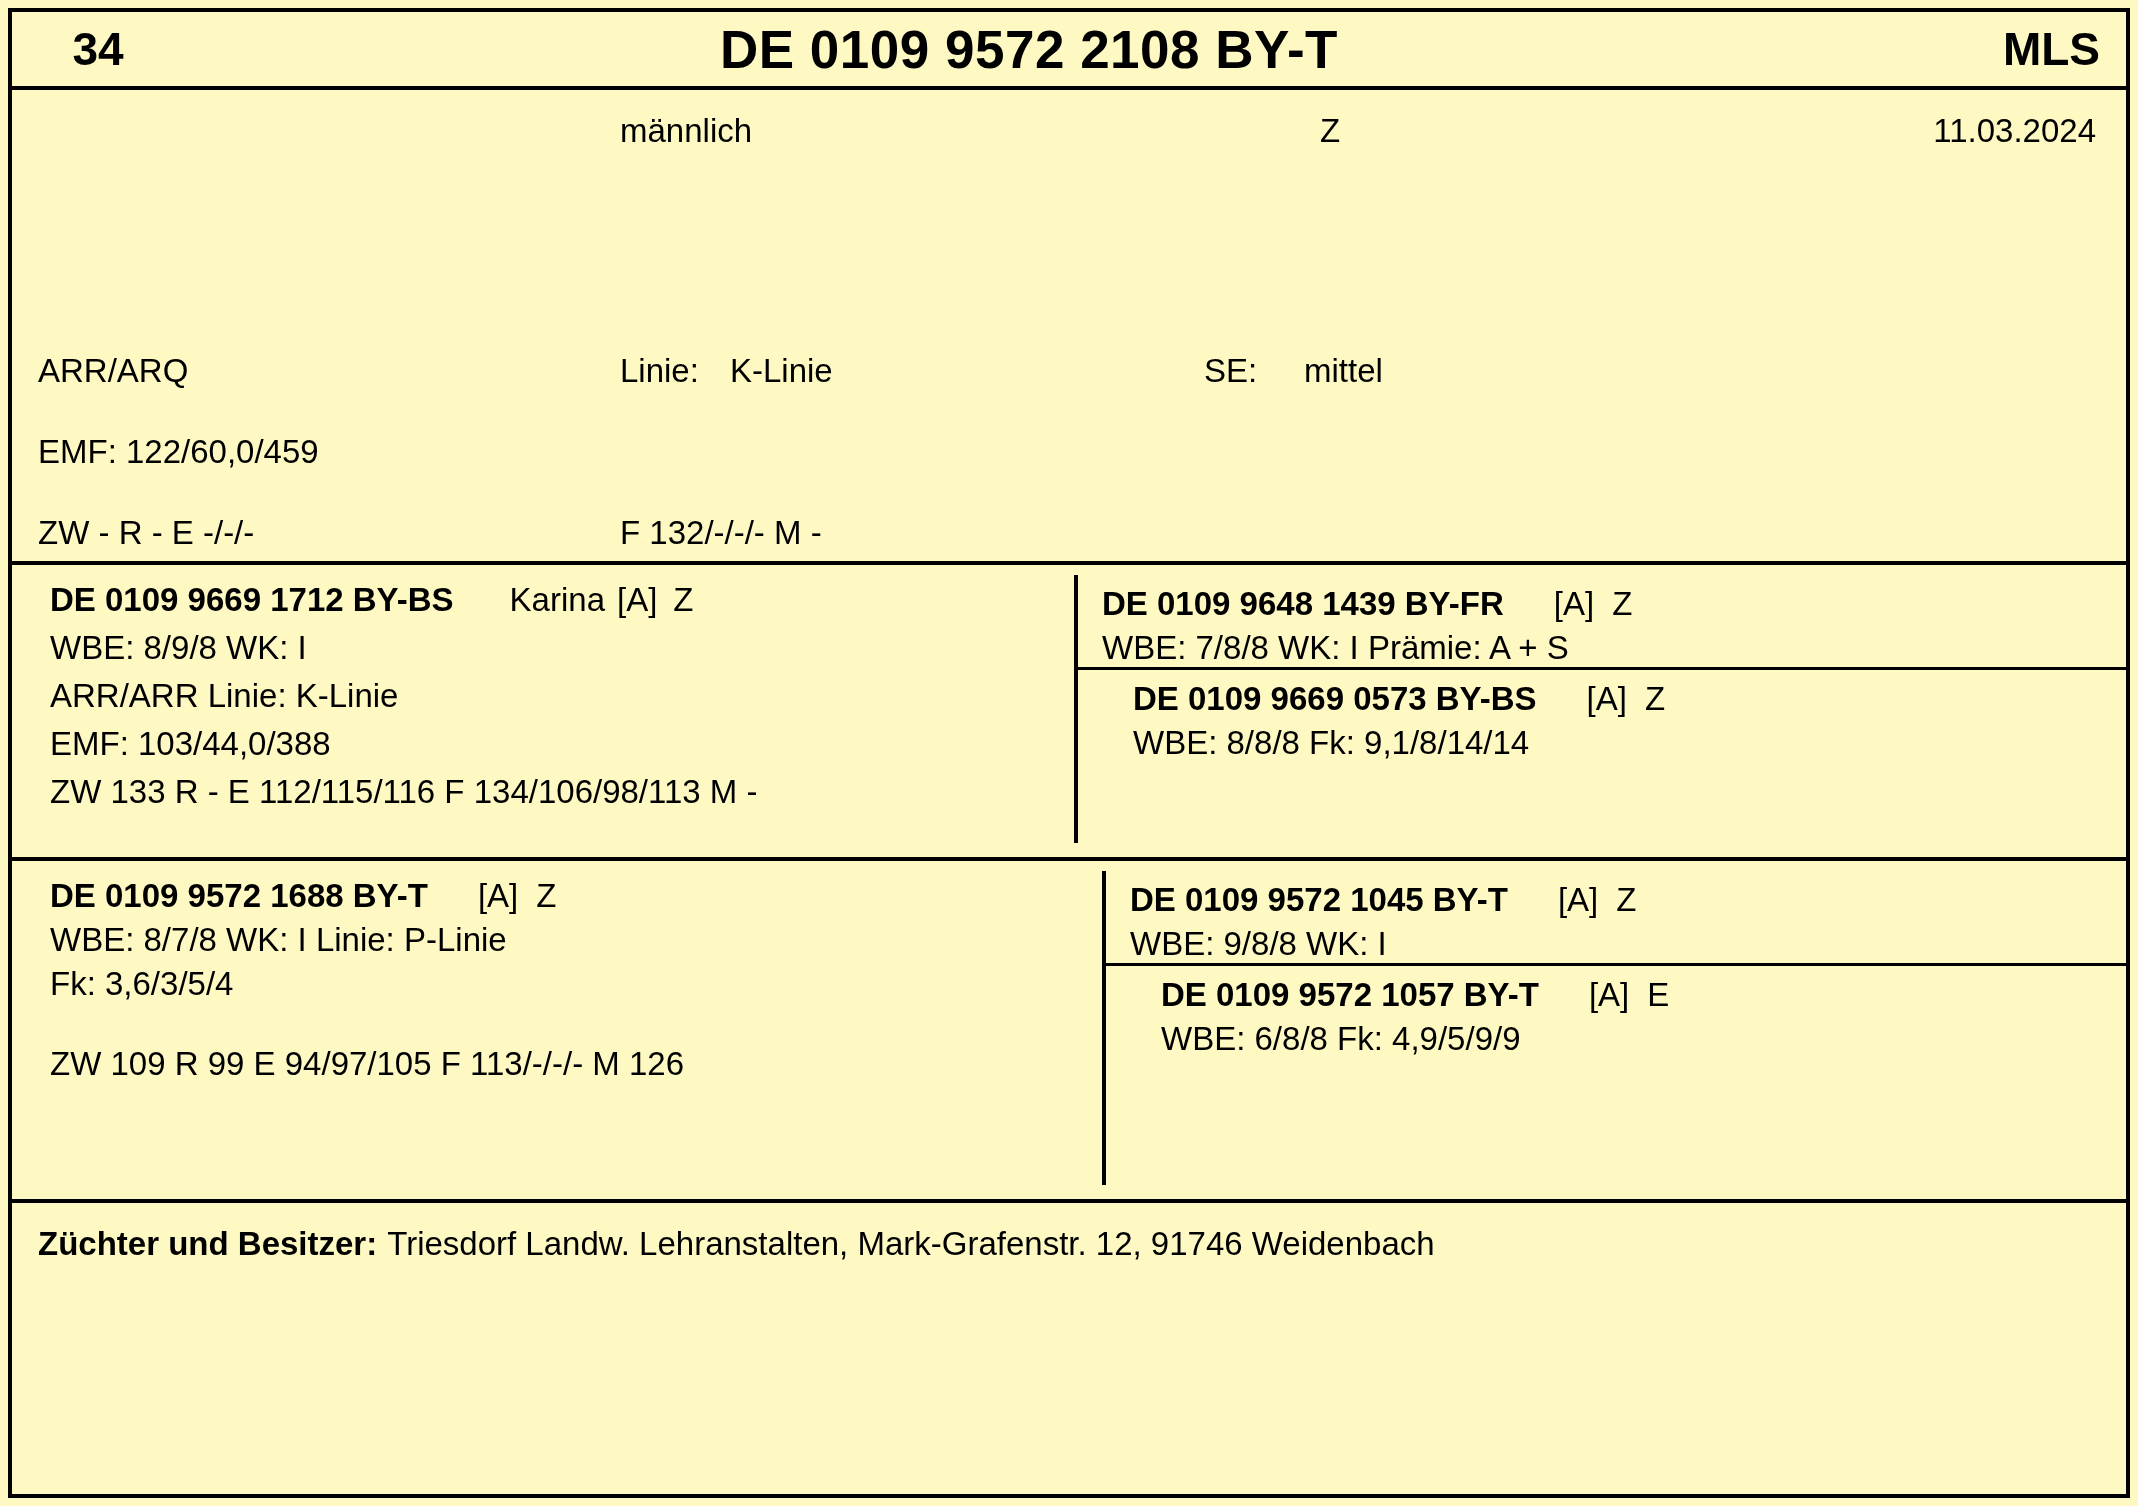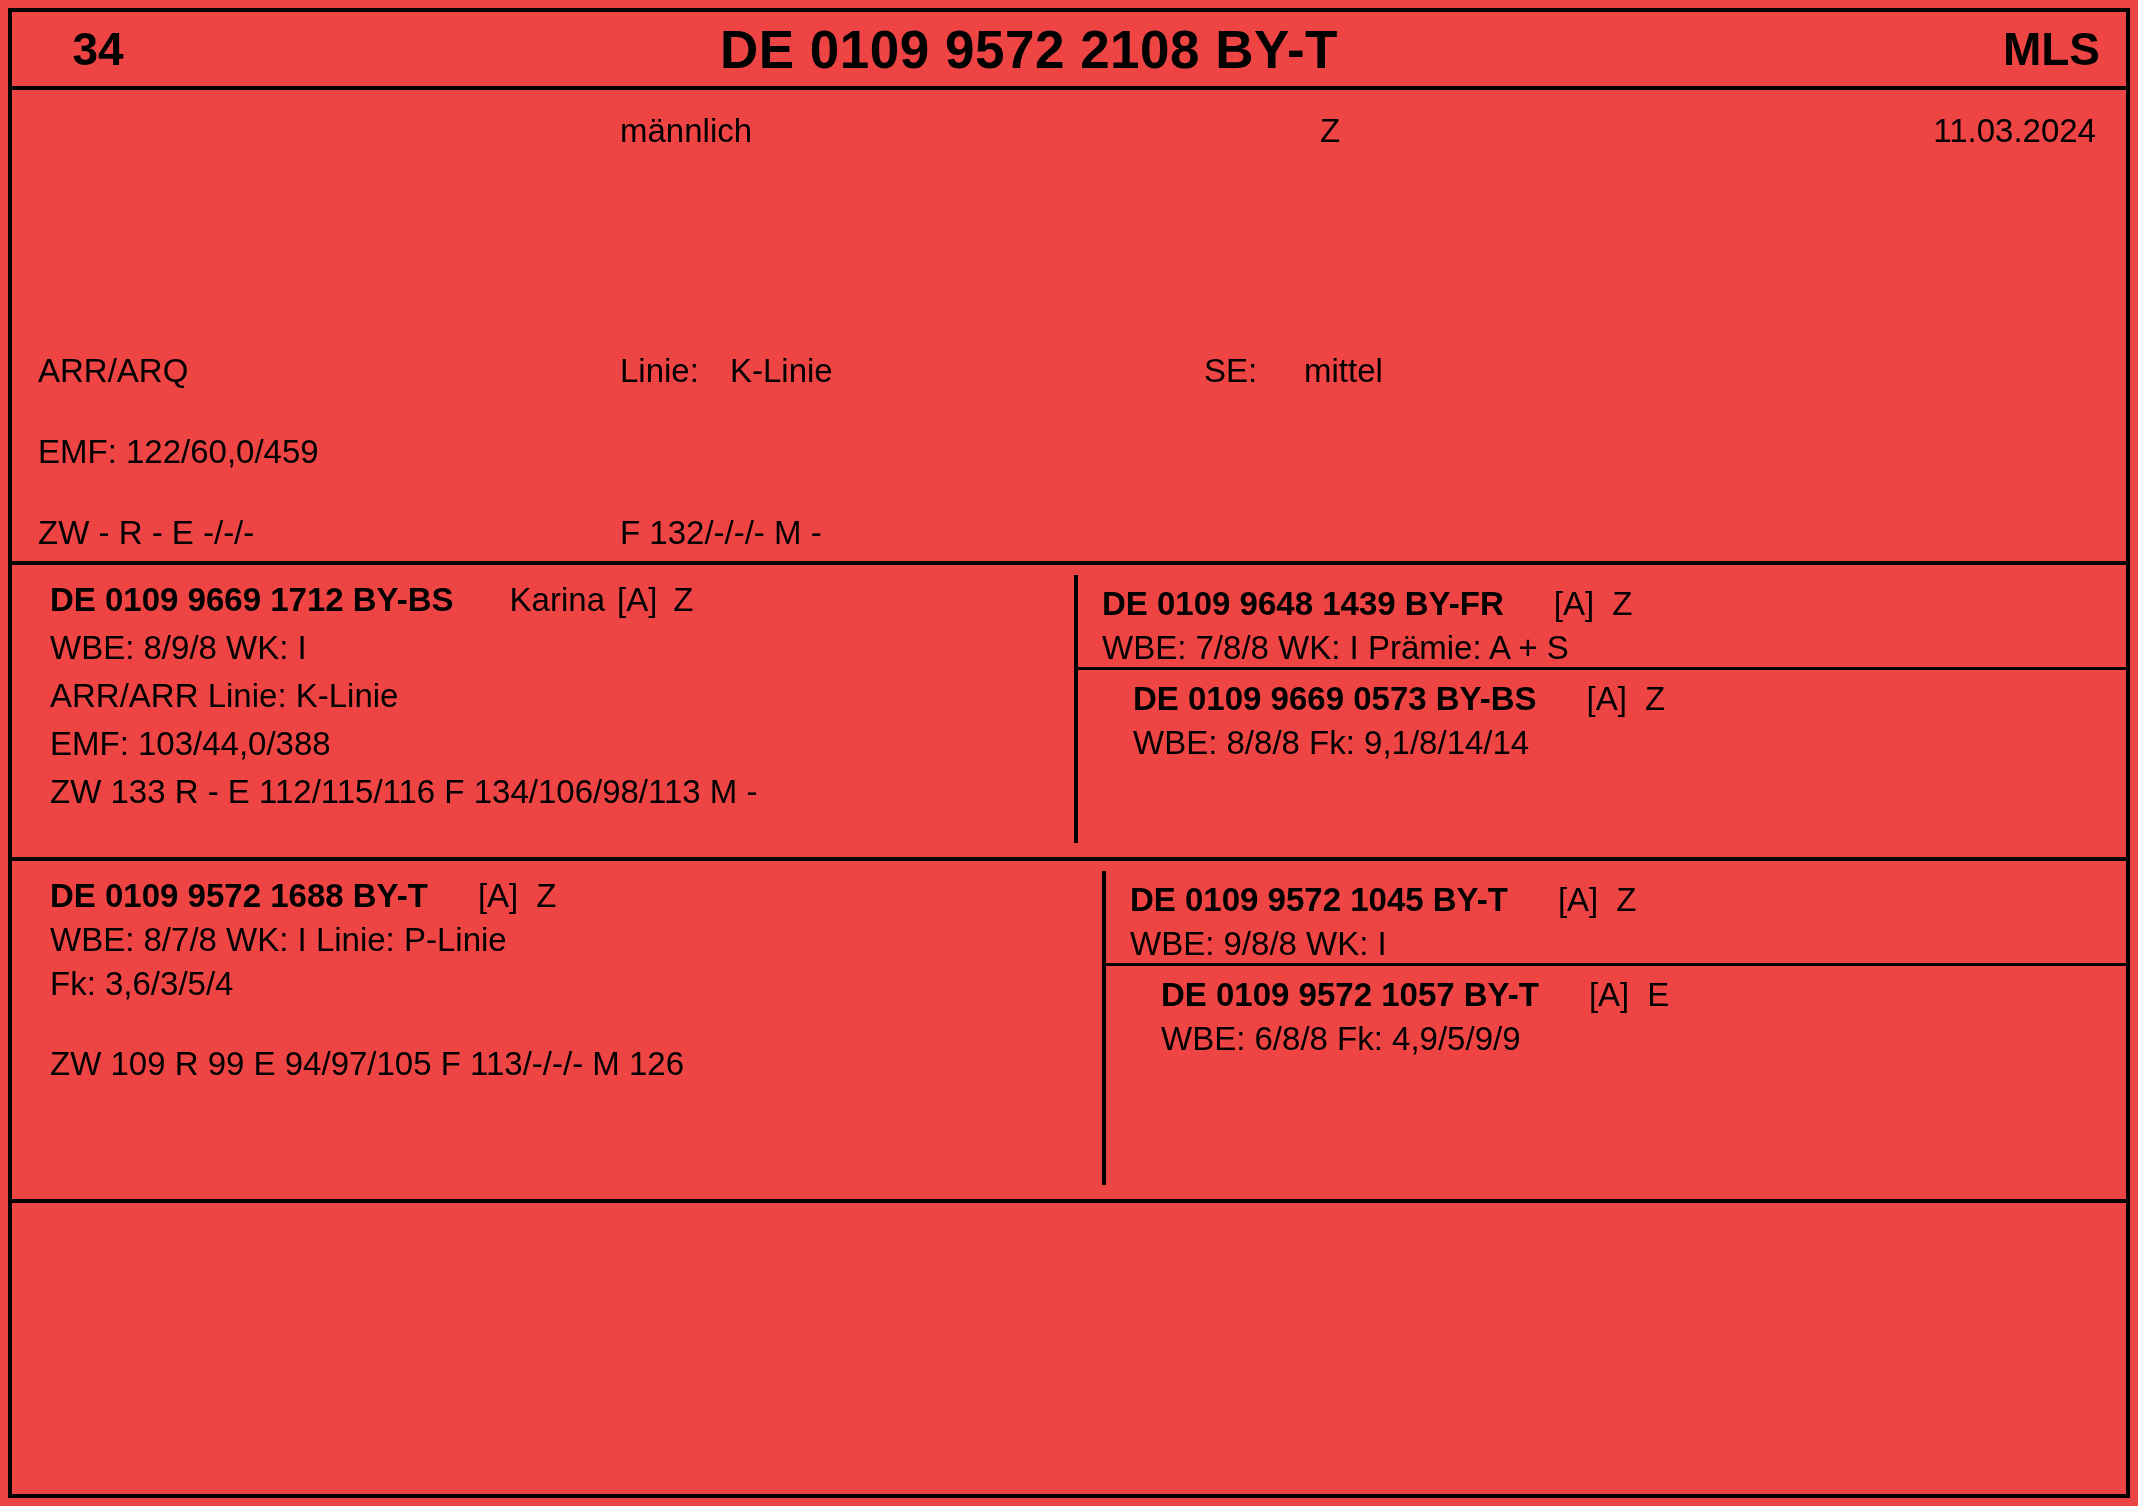--- a/index.html
+++ b/index.html
@@ -9,21 +9,21 @@
   }
   body {
     font-family: "Liberation Sans", sans-serif;
     color: #000000;
   }
   .page {
     width: 2138px;
     height: 1506px;
     box-sizing: border-box;
     position: relative;
-    background: #ef4444;
+    background: #fef9c3;
   }
   .card {
     position: absolute;
     left: 8px;
     top: 8px;
     width: 2122px;
     height: 1490px;
     box-sizing: border-box;
     border: 4px solid #000000;
     display: flex;
@@ -310,15 +310,18 @@
           <div class="row-line rid">
             <span class="id">DE 0109 9572 1057 BY-T</span>
             <span class="tagA">[A]</span>
             <span class="zcode-inline">E</span>
           </div>
           <div class="detail tight">WBE: 6/8/8 Fk: 4,9/5/9/9</div>
         </div>
       </div>
     </div>
 
+    <div class="footer">
+      <b>Züchter und Besitzer:</b><span class="owner">Triesdorf Landw. Lehranstalten, Mark-Grafenstr. 12, 91746 Weidenbach</span>
+    </div>
 
   </div>
 </div>
 
 </body></html>

